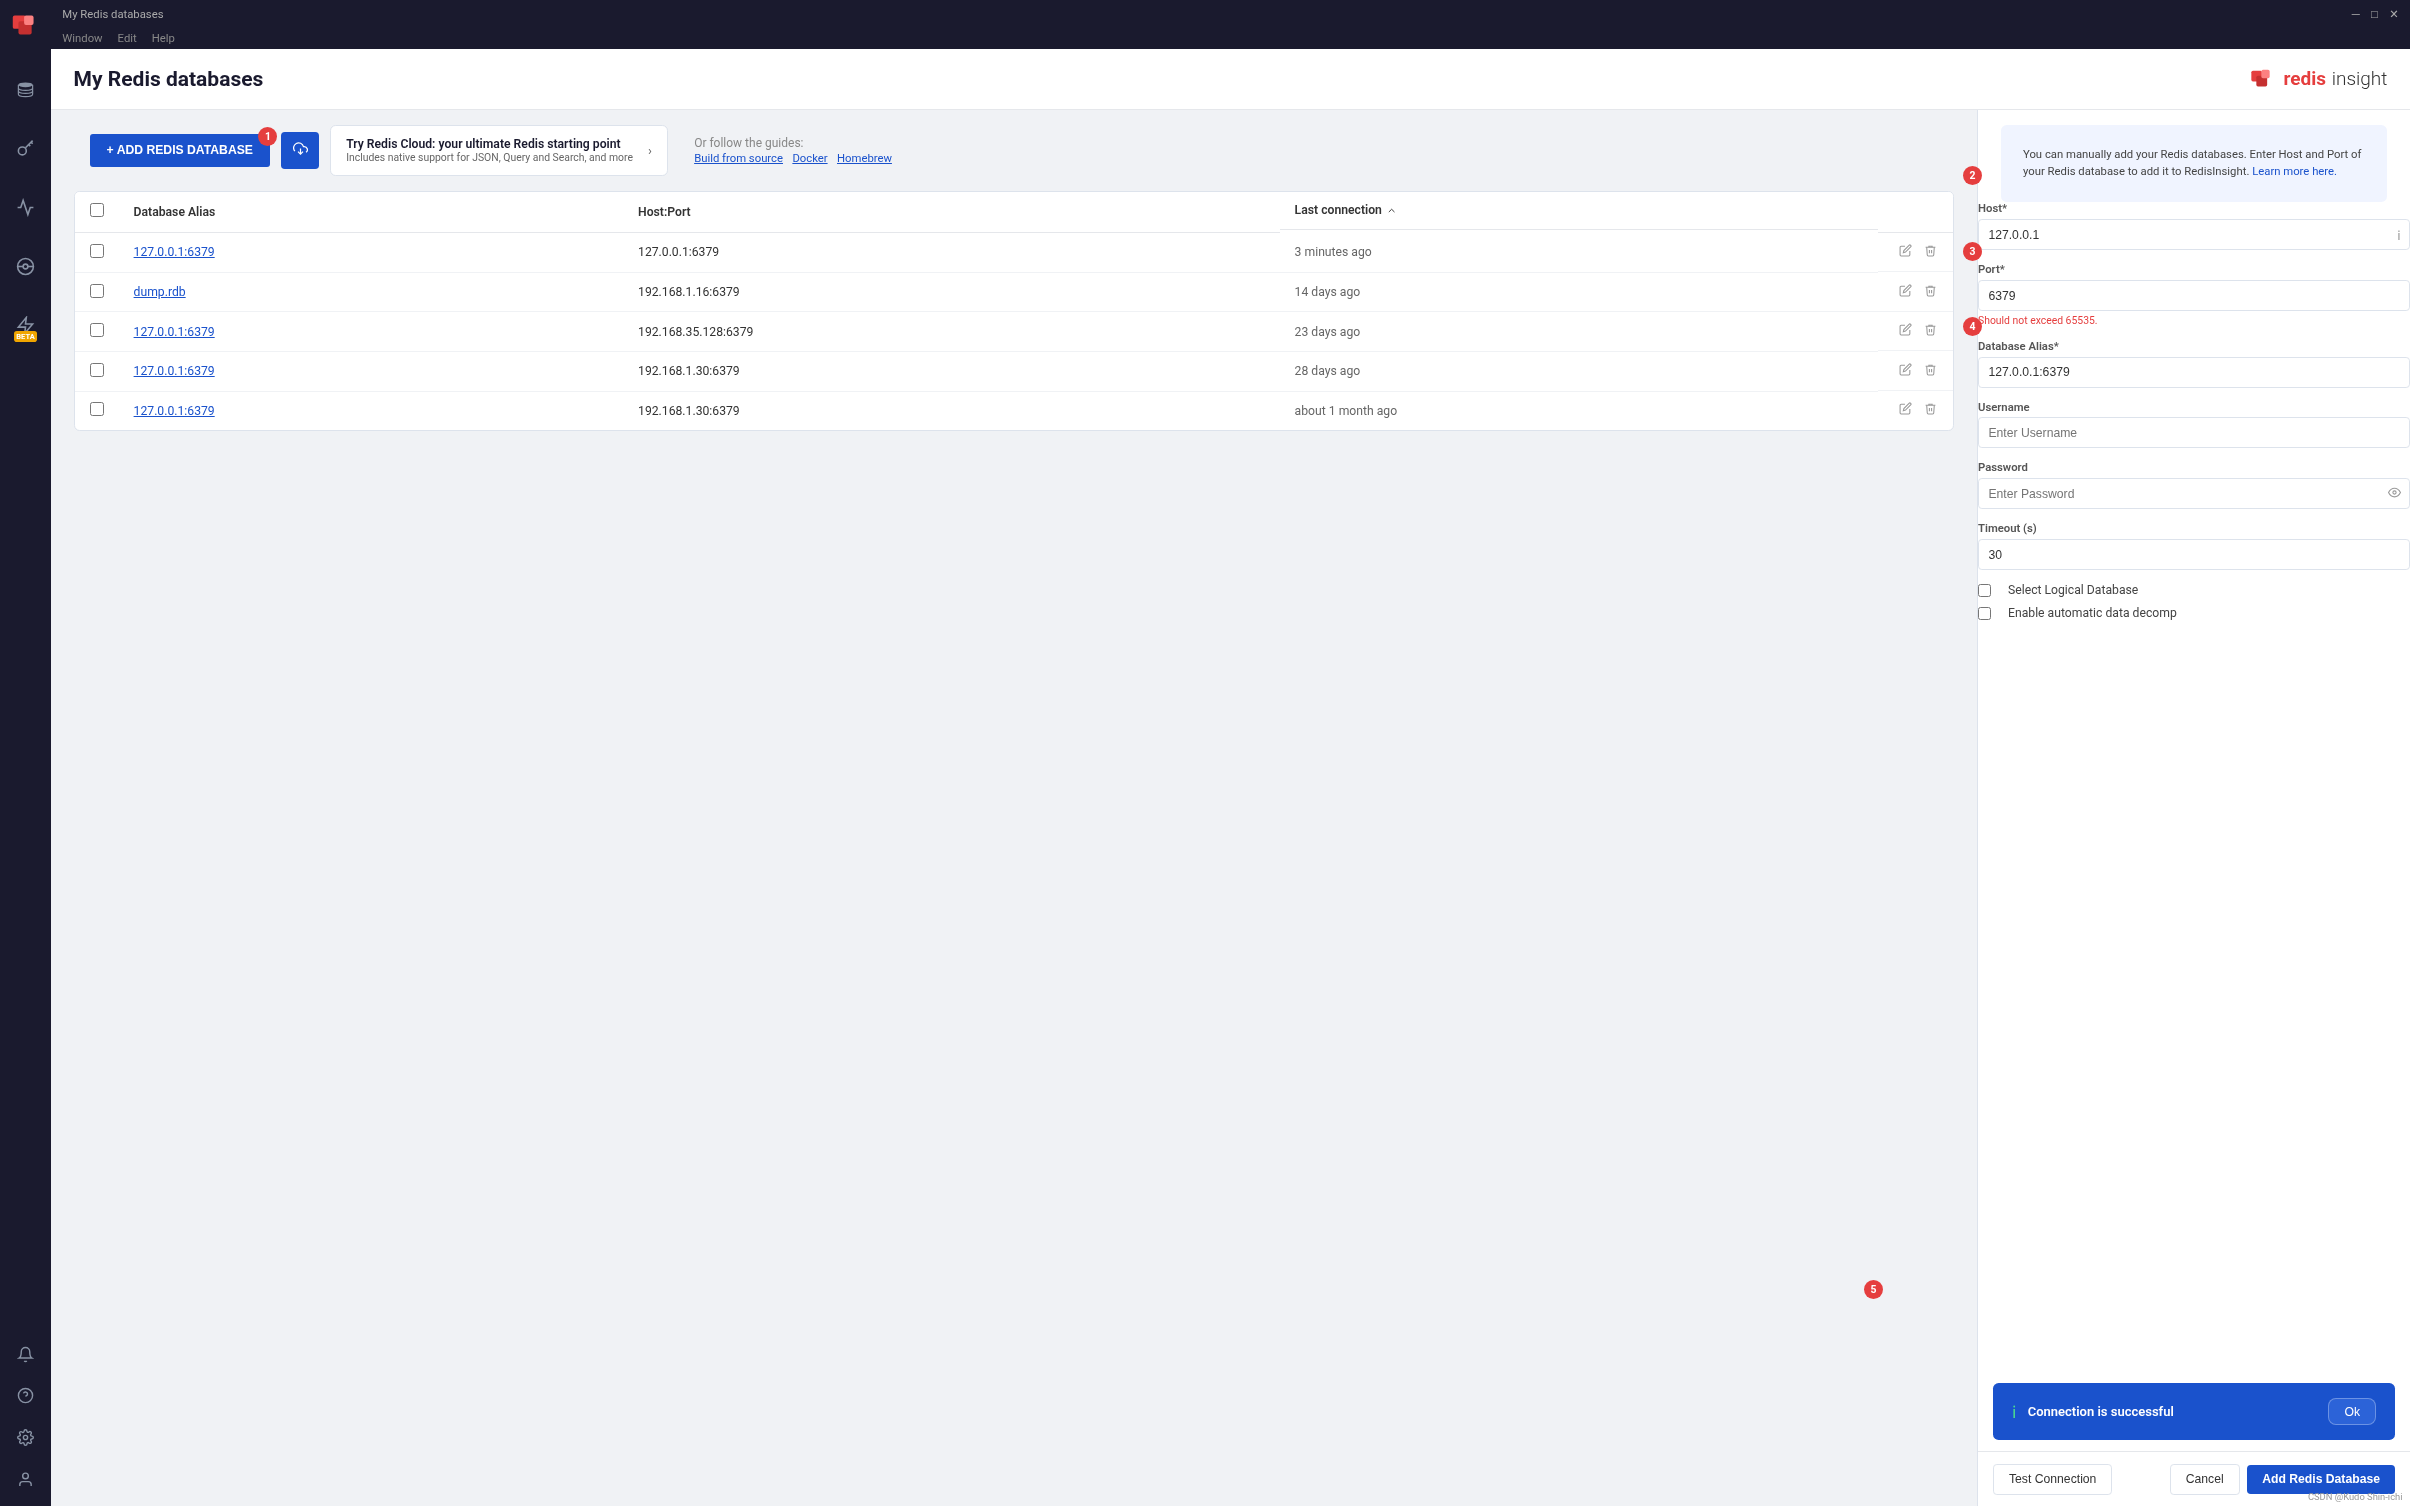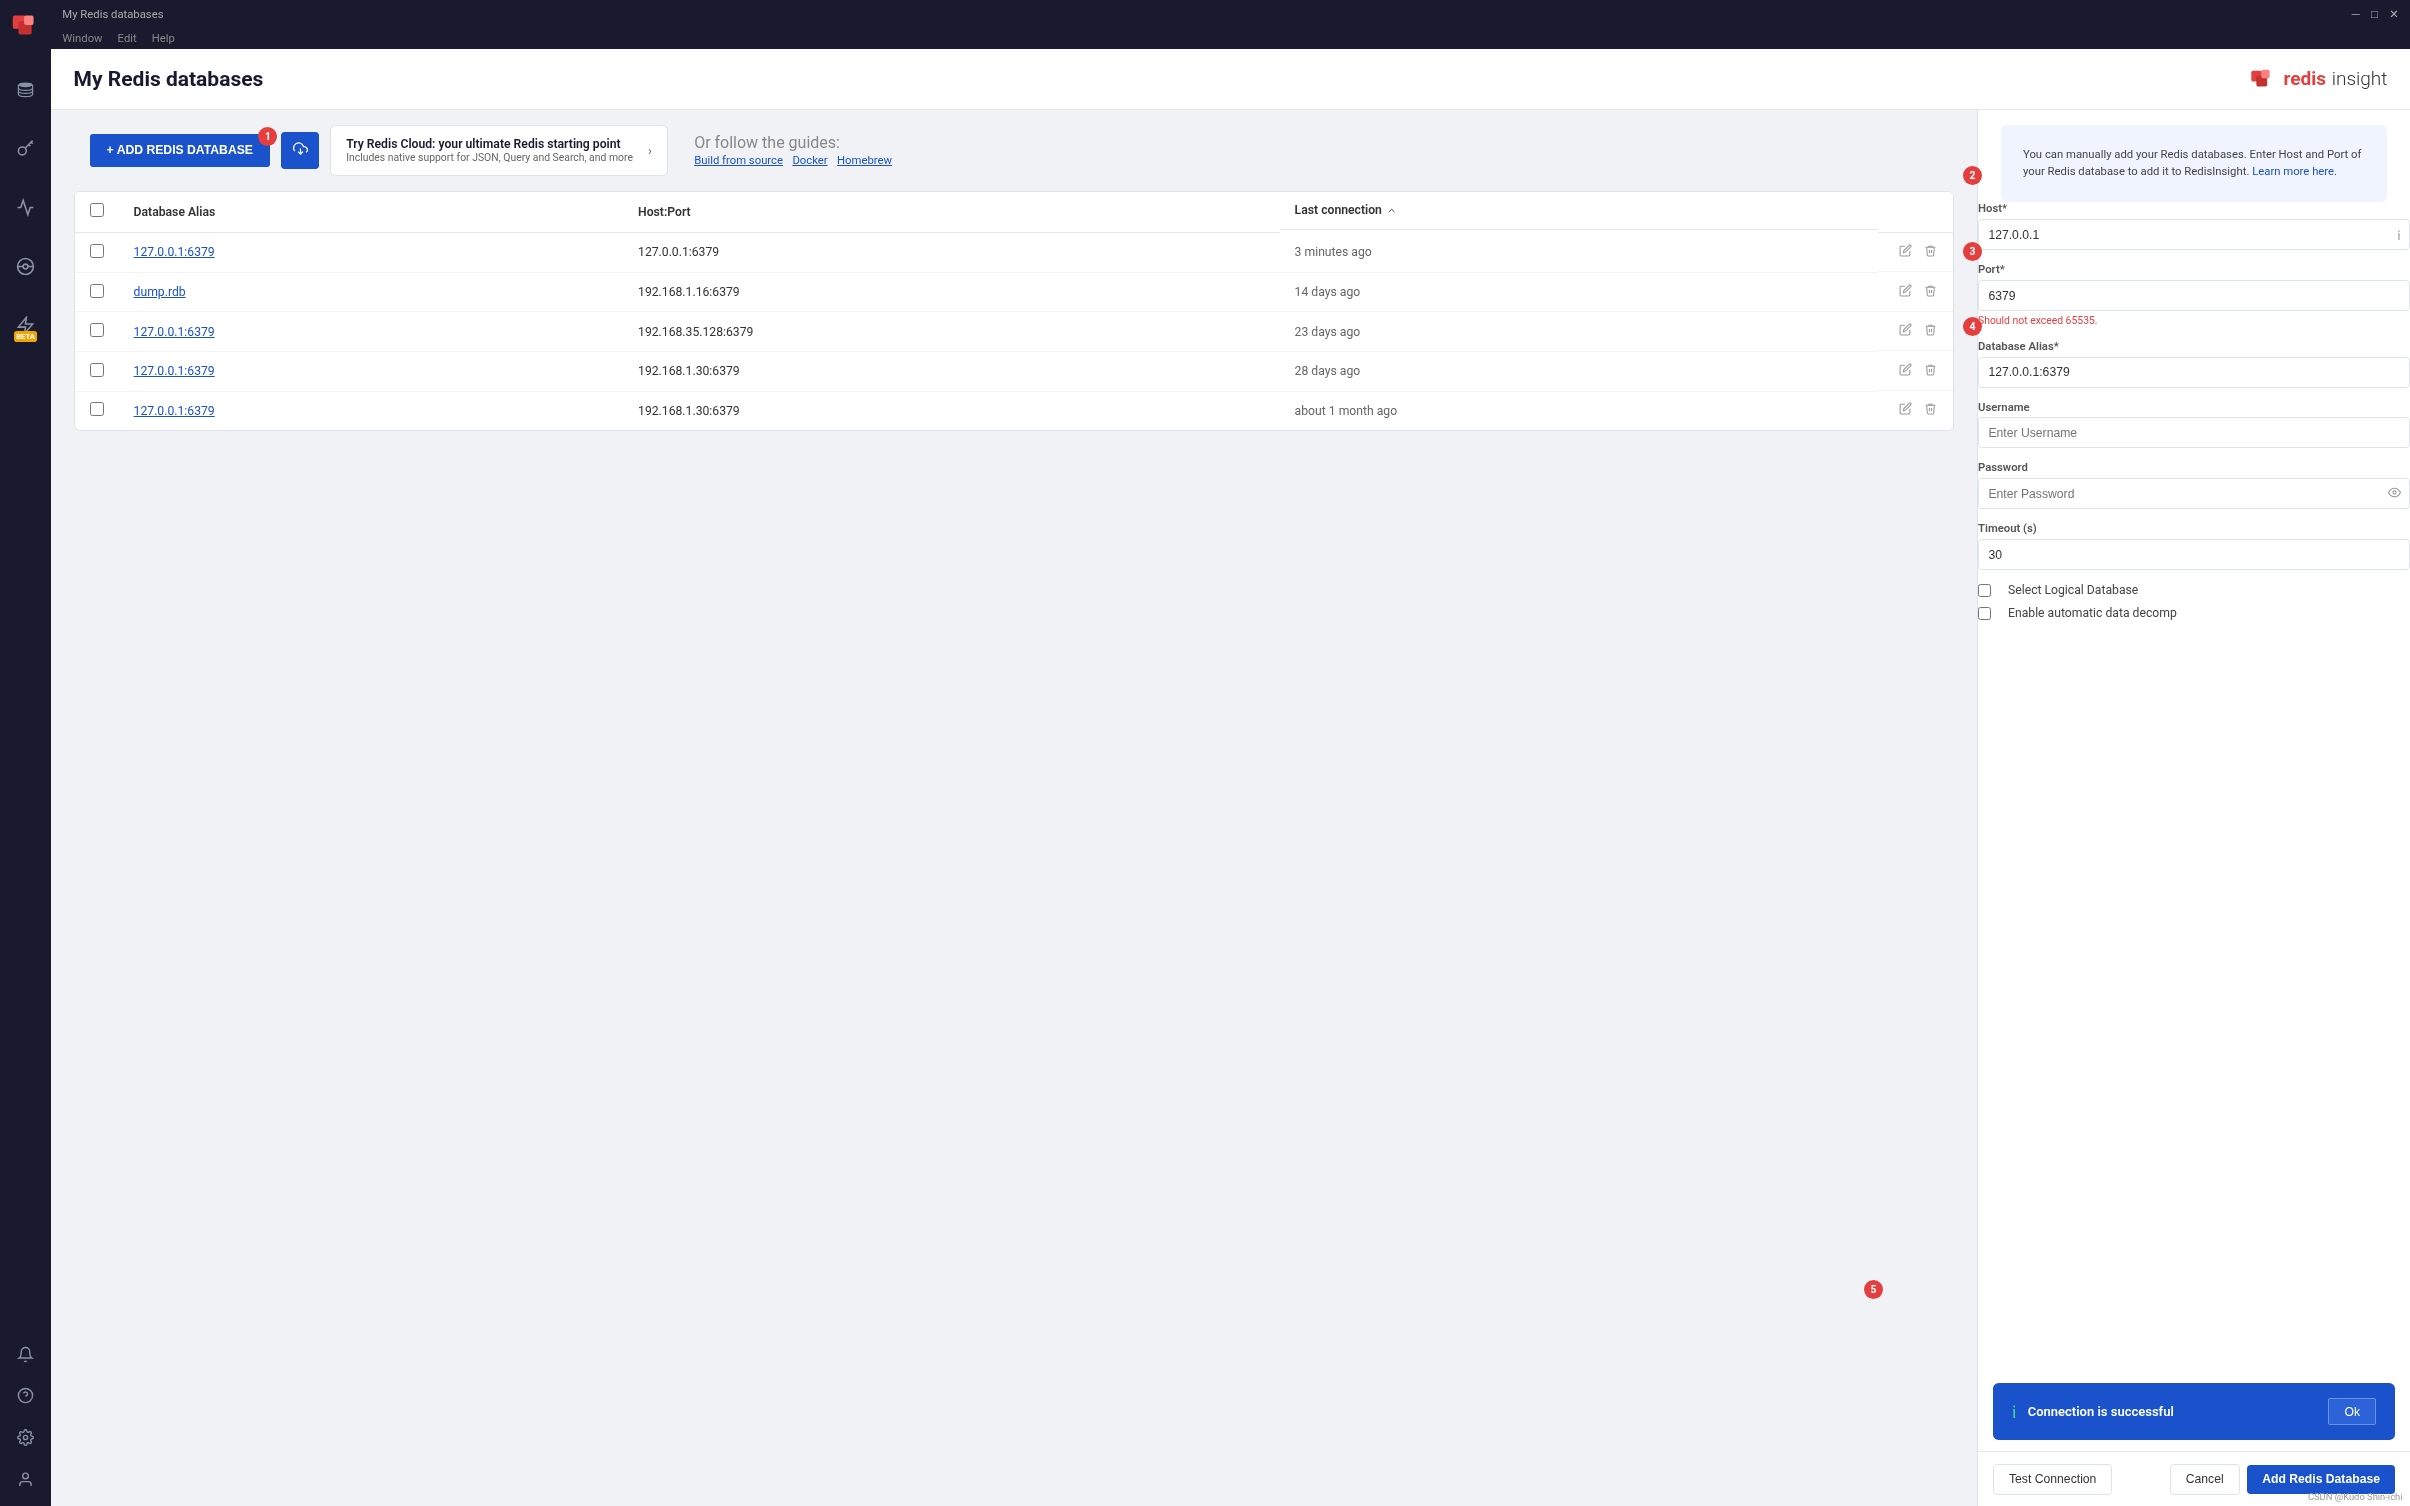--- a/index.html
+++ b/index.html
@@ -30,21 +30,21 @@
 
     
     .toolbar { display: flex; align-items: center; gap: 11.3px; margin-bottom: 15px; }
     .btn-add { background: #1a52cc; color: #fff; border: none; padding: 9.4px 17px; border-radius: 3px; font-size: 12.2px; font-weight: 700; cursor: pointer; display: flex; align-items: center; gap: 5.6px; margin-left: 16px; }
     .btn-icon { background: #1a52cc; color: #fff; border: none; padding: 9.4px 11.3px; border-radius: 3.8px; cursor: pointer; font-size: 13px; }
     .guide-banner { background: #fff; border: 0.9px solid #dde3ec; border-radius: 5.6px; padding: 11.3px 15px; display: flex; align-items: center; gap: 7.5px; min-width: 301px; }
     .guide-banner-text .title { font-weight: 600; color: #1a1a2e; font-size: 12.2px; }
     .guide-banner-text .subtitle { color: #666; font-size: 10.4px; }
     .guide-banner .chevron { color: #666; font-size: 13px; margin-left: 7.5px; }
     .guide-links { display: flex; flex-direction: column; gap: 1.9px; margin-left: 15px; }
-    .guide-links span { color: #888; font-size: 16px; }
+    .guide-links span { color: #888; font-size: 12px; }
     .guide-links a { color: #1a52cc; font-size: 11.3px; text-decoration: underline; cursor: pointer; }
     .search-box { margin-left: auto; display: flex; align-items: center; background: #fff; border: 0.9px solid #dde3ec; border-radius: 3.8px; padding: 5.6px 9.4px; gap: 5.6px; min-width: 188px; }
     .search-box input { border: none; outline: none; font-size: 12.2px; color: #333; background: transparent; flex: 1; }
 
     
     .table-container { background: #fff; border-radius: 5.6px; border: 0.9px solid #dde3ec; overflow: hidden; }
     .table { width: 100%; border-collapse: collapse; }
     .table th { padding: 11.3px 15px; text-align: left; font-weight: 600; color: #333; font-size: 12.2px; border-bottom: 0.9px solid #e5e7eb; background: #fff; }
     .table td { padding: 9.4px 15px; color: #333; font-size: 12.2px; border-bottom: 0.9px solid #f0f2f5; }
     .table tr:last-child td { border-bottom: none; }
@@ -71,21 +71,21 @@
     
     .panel-footer { padding: 11.3px 15px; border-top: 0.9px solid #e5e7eb; display: flex; gap: 7.5px; align-items: center; background: #fff; }
     .btn-test { background: #fff; border: 0.9px solid #dde3ec; border-radius: 3.8px; padding: 7.5px 15px; font-size: 12.2px; cursor: pointer; color: #333; }
     .btn-cancel { background: #fff; border: 0.9px solid #dde3ec; border-radius: 3.8px; padding: 7.5px 15px; font-size: 12.2px; cursor: pointer; color: #333; margin-left: auto; }
     .btn-add-db { background: #1a52cc; color: #fff; border: none; border-radius: 3.8px; padding: 7.5px 15px; font-size: 12.2px; cursor: pointer; font-weight: 600; }
 
     
     .success-toast { background: #1a52cc; color: #fff; border-radius: 5.6px; padding: 15px 19px; margin: 0 15px 11.3px; display: flex; align-items: center; justify-content: space-between; gap: 11.3px; }
     .success-toast .icon { font-size: 17px; color: #4adc8e; }
     .success-toast .text { font-size: 13px; font-weight: 600; flex: 1; }
-    .success-toast .btn-ok { background: #2c63d8; border: 0.9px solid rgba(255,255,255,0.3); color: #fff; border-radius: 2px; padding: 5.6px 15px; cursor: pointer; font-size: 12.2px; }
+    .success-toast .btn-ok { background: #2c63d8; border: 0.9px solid rgba(255,255,255,0.3); color: #fff; border-radius: 8px; padding: 5.6px 15px; cursor: pointer; font-size: 12.2px; }
 
     
     .watermark { position: fixed; bottom: 3.8px; right: 7.5px; font-size: 9.4px; color: #999; }
 
     
     .step-badge { display: inline-flex; align-items: center; justify-content: center; width: 19px; height: 19px; border-radius: 50%; background: #e53e3e; color: #fff; font-size: 10.4px; font-weight: bold; }
 
     
     .redis-logo { display: flex; align-items: center; gap: 5.6px; font-size: 19px; font-weight: 700; }
 

